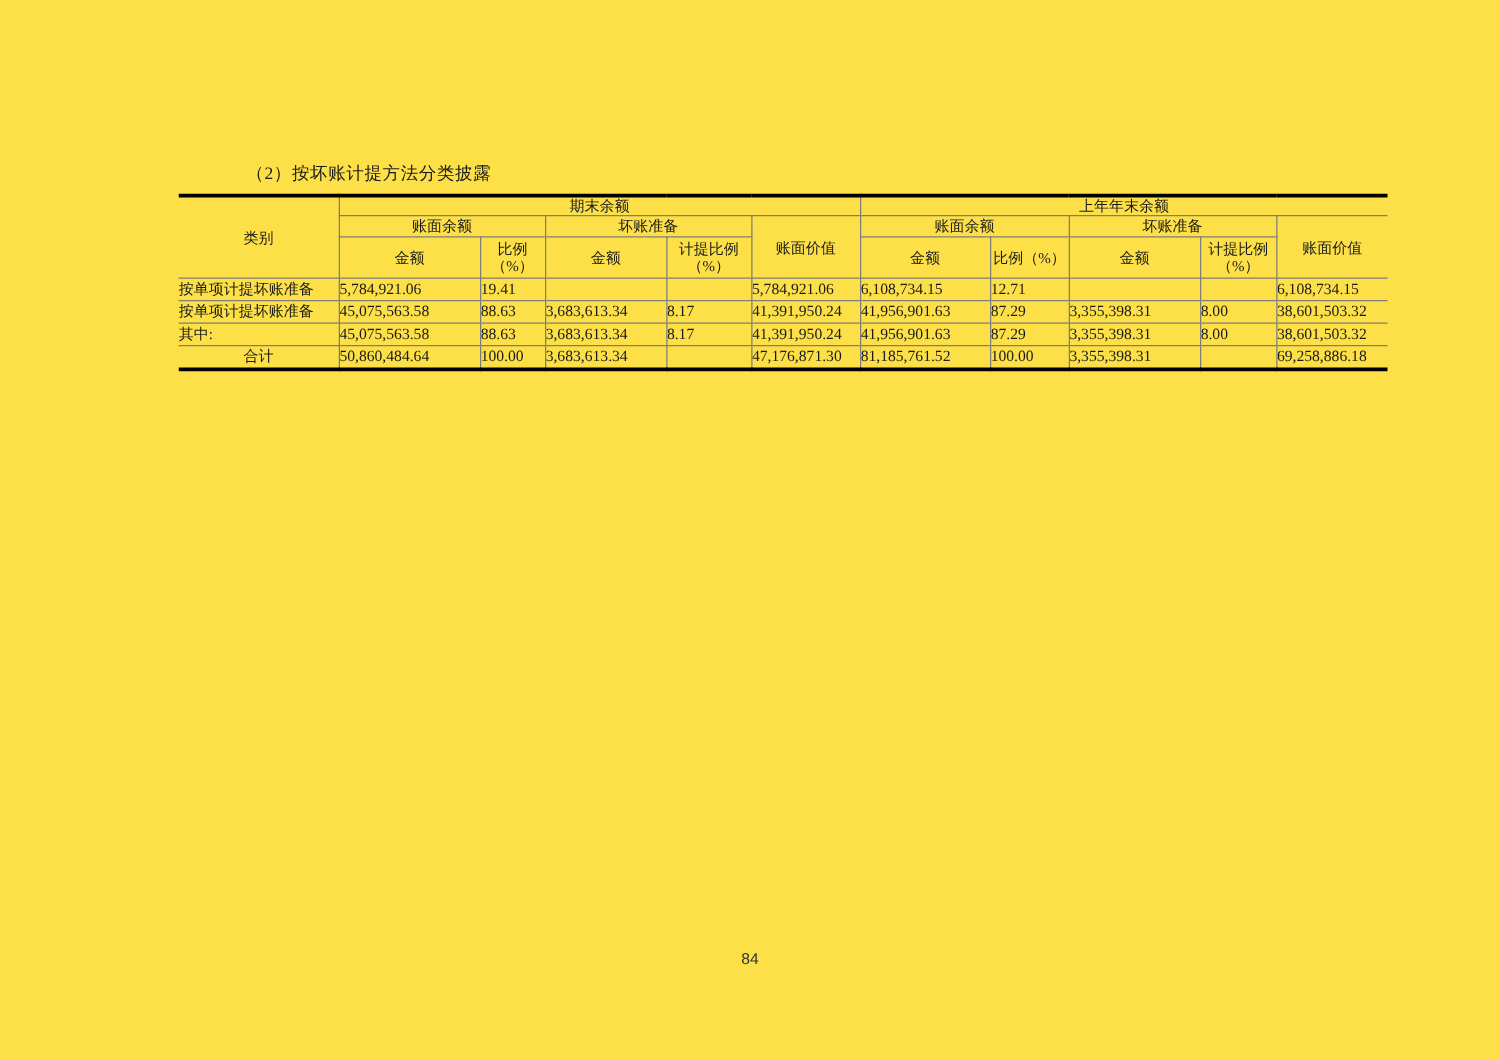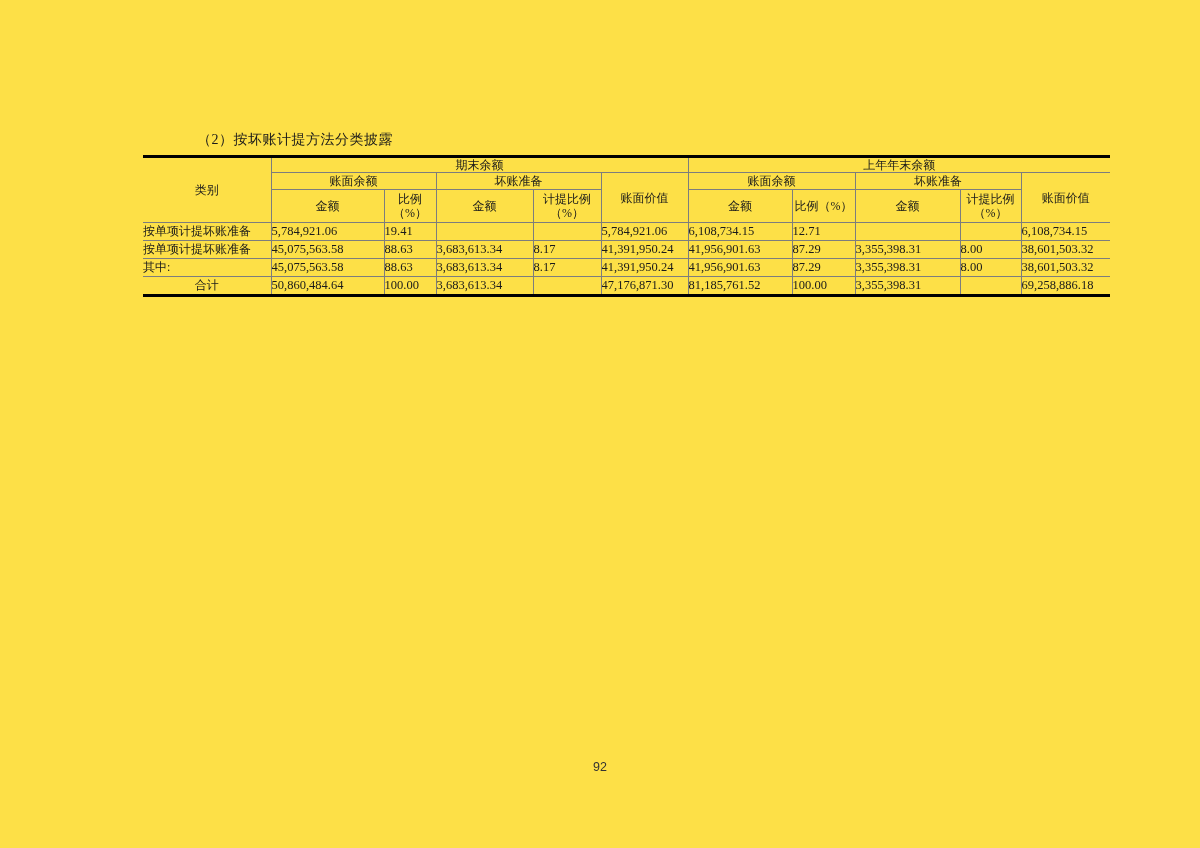--- a/index.html
+++ b/index.html
@@ -180,15 +180,15 @@
           <td class="num">81,185,761.52</td>
           <td class="num">100.00</td>
           <td class="num">3,355,398.31</td>
           <td class="num"></td>
           <td class="num">69,258,886.18</td>
         </tr>
       </tbody>
     </table>
   </div>
 
-  <div class="page-number">92</div>
+  <div class="page-number">84</div>
 
 </div>
 
 </body></html>

